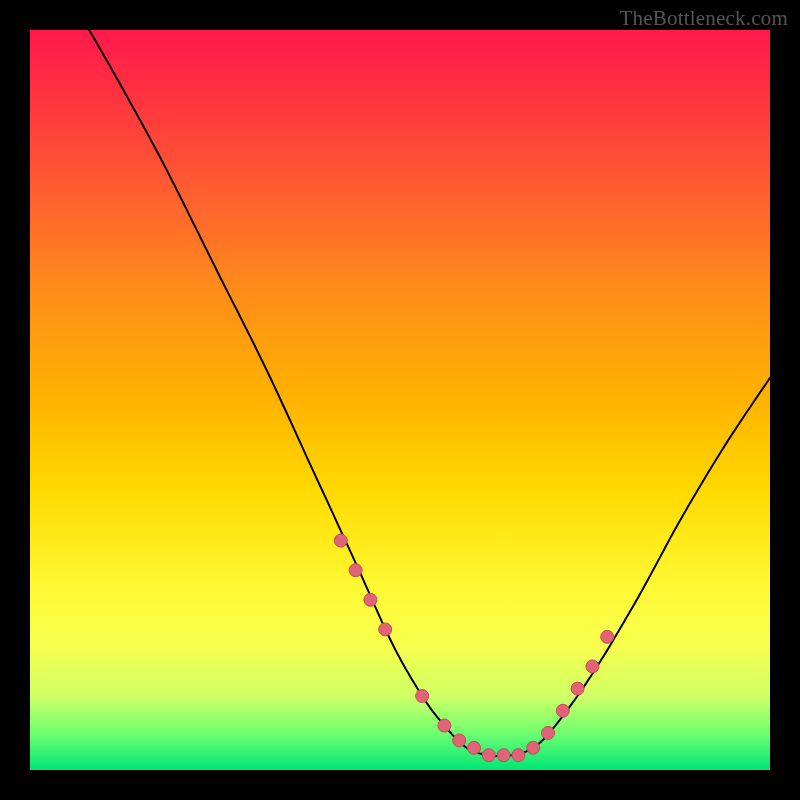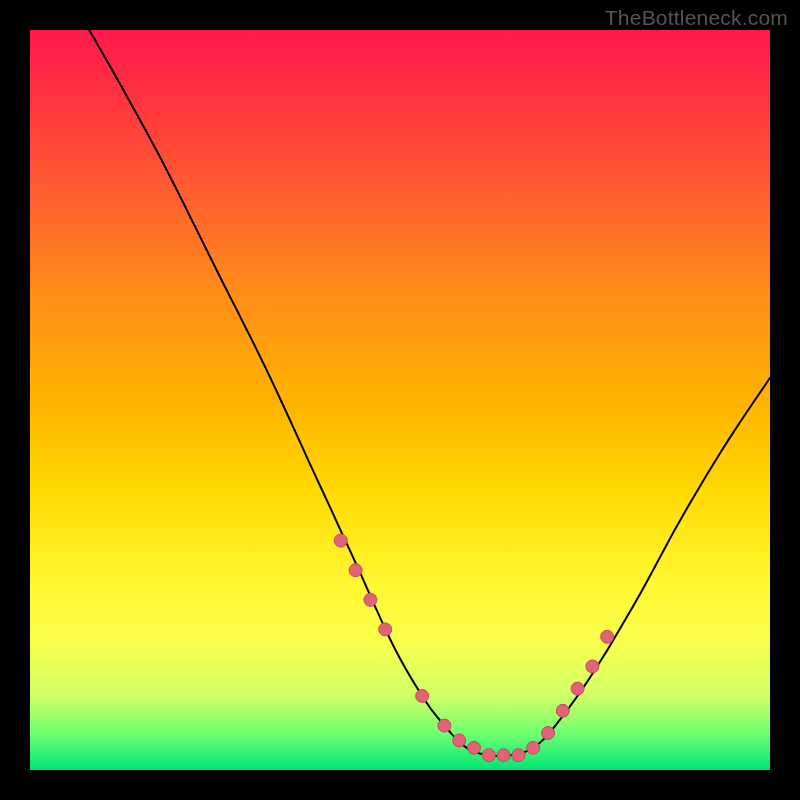--- a/index.html
+++ b/index.html
@@ -11,20 +11,21 @@
     overflow: hidden;
     font-family: Arial, Helvetica, sans-serif;
   }
   .frame {
     position: absolute;
     left: 0;
     top: 0;
     width: 800px;
     height: 800px;
     background: #000;
+    font-family: Liberation Serif, serif;
   }
   .plot-area {
     position: absolute;
     left: 30px;
     top: 30px;
     width: 740px;
     height: 740px;
     overflow: hidden;
   }
   .gradient-bg {

